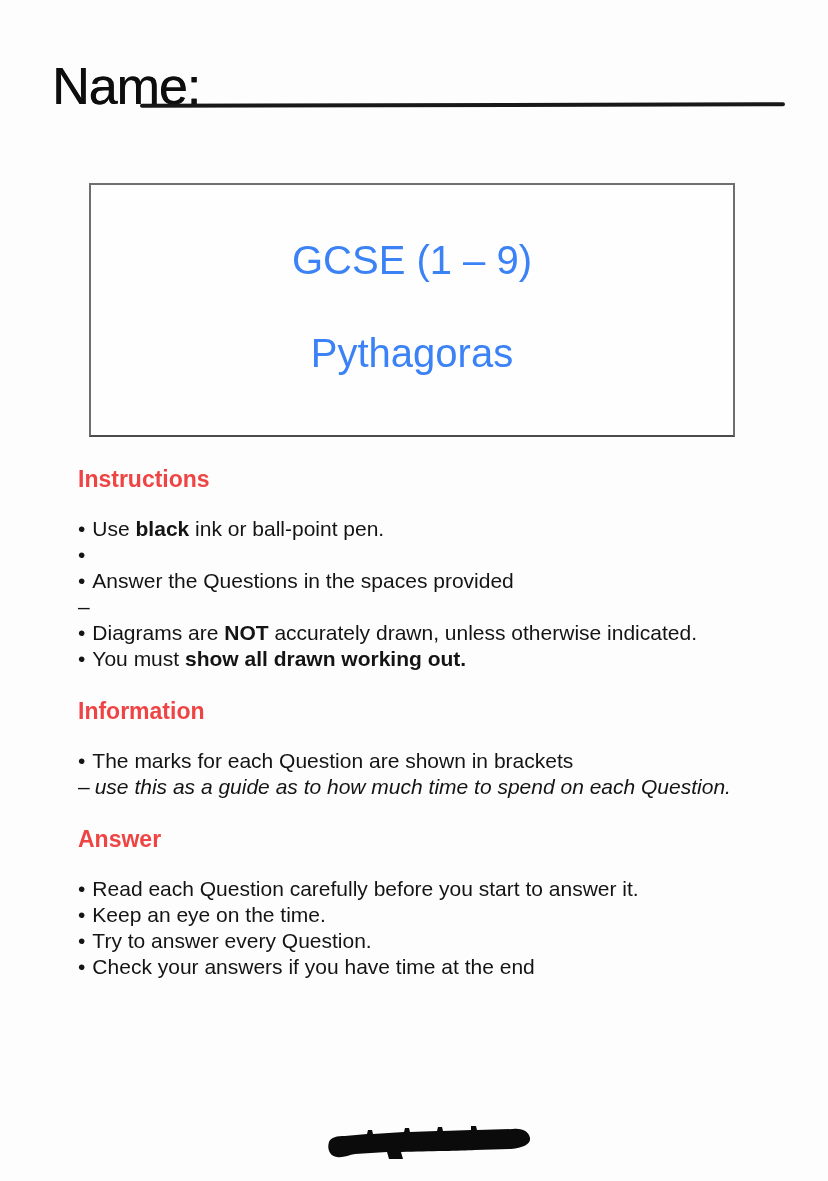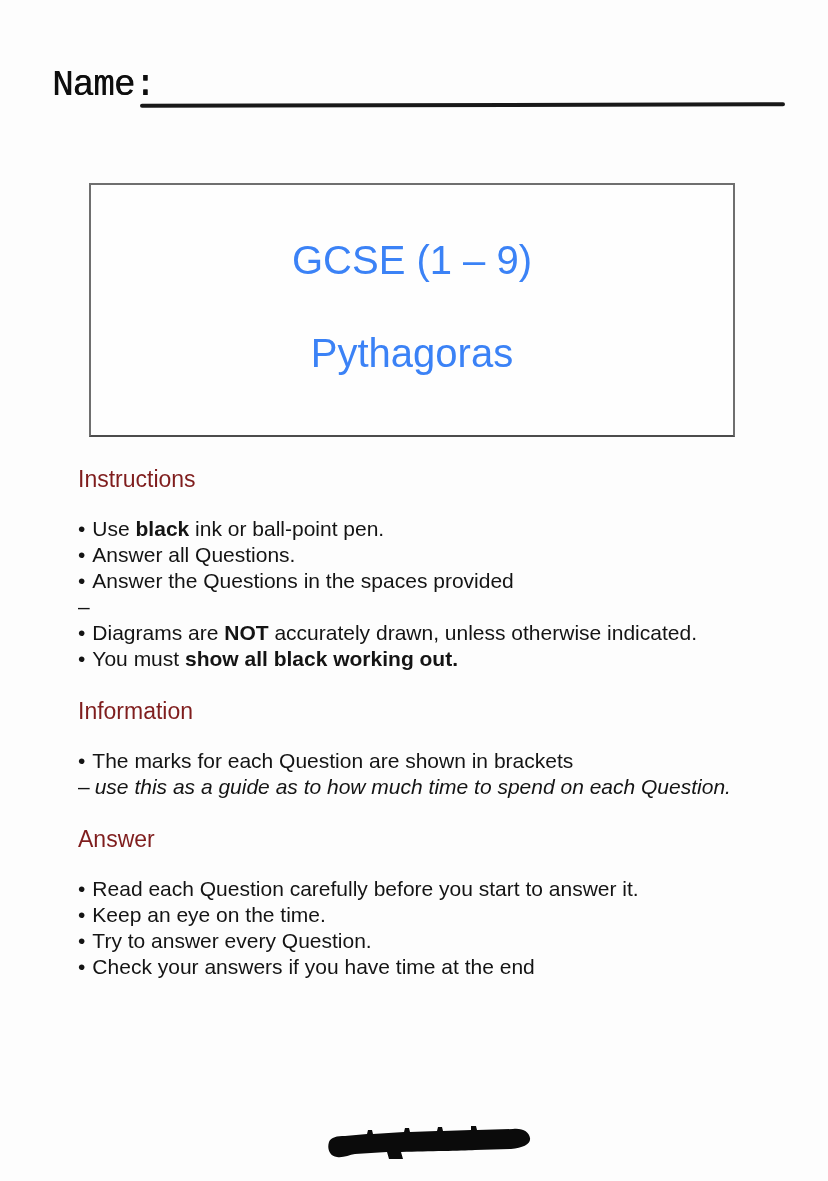--- a/index.html
+++ b/index.html
@@ -11,24 +11,23 @@
     position:relative;
     overflow:hidden;
   }
   .page{
     position:absolute;inset:0;
     background:#fdfdfd;
   }
   
   .name-label{
     position:absolute;left:52px;top:62px;
-    font-size:36px;line-height:48px;
+    font-size:52px;line-height:48px;
     letter-spacing:-1px;color:#0e0e0e;
     text-shadow:0.4px 0 0 currentColor;
-    font-family:Liberation Mono, monospace;
   }
   .name-underline{
     position:absolute;left:140px;top:103px;
     width:645px;height:4px;background:#181818;
     transform:rotate(-0.12deg);border-radius:2px;
   }
   
   .title-box{
     position:absolute;left:89px;top:183px;
     width:646px;height:254px;
@@ -40,21 +39,21 @@
   }
   .title-line{font-size:40px;line-height:46px;color:#3b82f6;}
   .title-line.l1{margin-top:52px;}
   .title-line.l2{margin-top:47px;}
   
   .sections{
     position:absolute;left:78px;top:466px;width:716px;
   }
   .section + .section{margin-top:26px;}
   .section-heading{
-    font-weight:normal;font-size:23px;line-height:26px;color:#7f1d1d;
+    font-weight:bold;font-size:23px;line-height:26px;color:#ef4444;
   }
   .section-items{margin-top:24px;}
   .line{
     font-size:21px;line-height:26px;display:flex;color:#141414;
   }
   .line .prefix{flex:none;padding-right:7px;}
   .line.dash .prefix{padding-right:5px;}
   .line.italic .runs{font-style:italic;}
   .line.italic .prefix{font-style:normal;}
   .runs b{font-weight:bold;text-align:center;}
@@ -79,36 +78,35 @@
   <div class="sections" id="sections">
       <div class="section">
         <div class="section-heading">Instructions</div>
         <div class="section-items">
           <div class="line bullet">
             <span class="prefix">•</span>
             <span class="runs"><span>Use </span><b>black</b><span> ink or ball-point pen.</span></span>
           </div>
           <div class="line bullet">
             <span class="prefix">•</span>
-            <span class="runs"><span>Answer all Questions.</span></span>
           </div>
           <div class="line bullet">
             <span class="prefix">•</span>
             <span class="runs"><span>Answer the Questions in the spaces provided</span></span>
           </div>
           <div class="line dash italic">
             <span class="prefix">–</span>
           </div>
           <div class="line bullet">
             <span class="prefix">•</span>
             <span class="runs"><span>Diagrams are </span><b>NOT</b><span> accurately drawn, unless otherwise indicated.</span></span>
           </div>
           <div class="line bullet">
             <span class="prefix">•</span>
-            <span class="runs"><span>You must </span><b>show all black working out.</b></span>
+            <span class="runs"><span>You must </span><b>show all drawn working out.</b></span>
           </div>
         </div>
       </div>
       <div class="section">
         <div class="section-heading">Information</div>
         <div class="section-items">
           <div class="line bullet">
             <span class="prefix">•</span>
             <span class="runs"><span>The marks for each Question are shown in brackets</span></span>
           </div>

